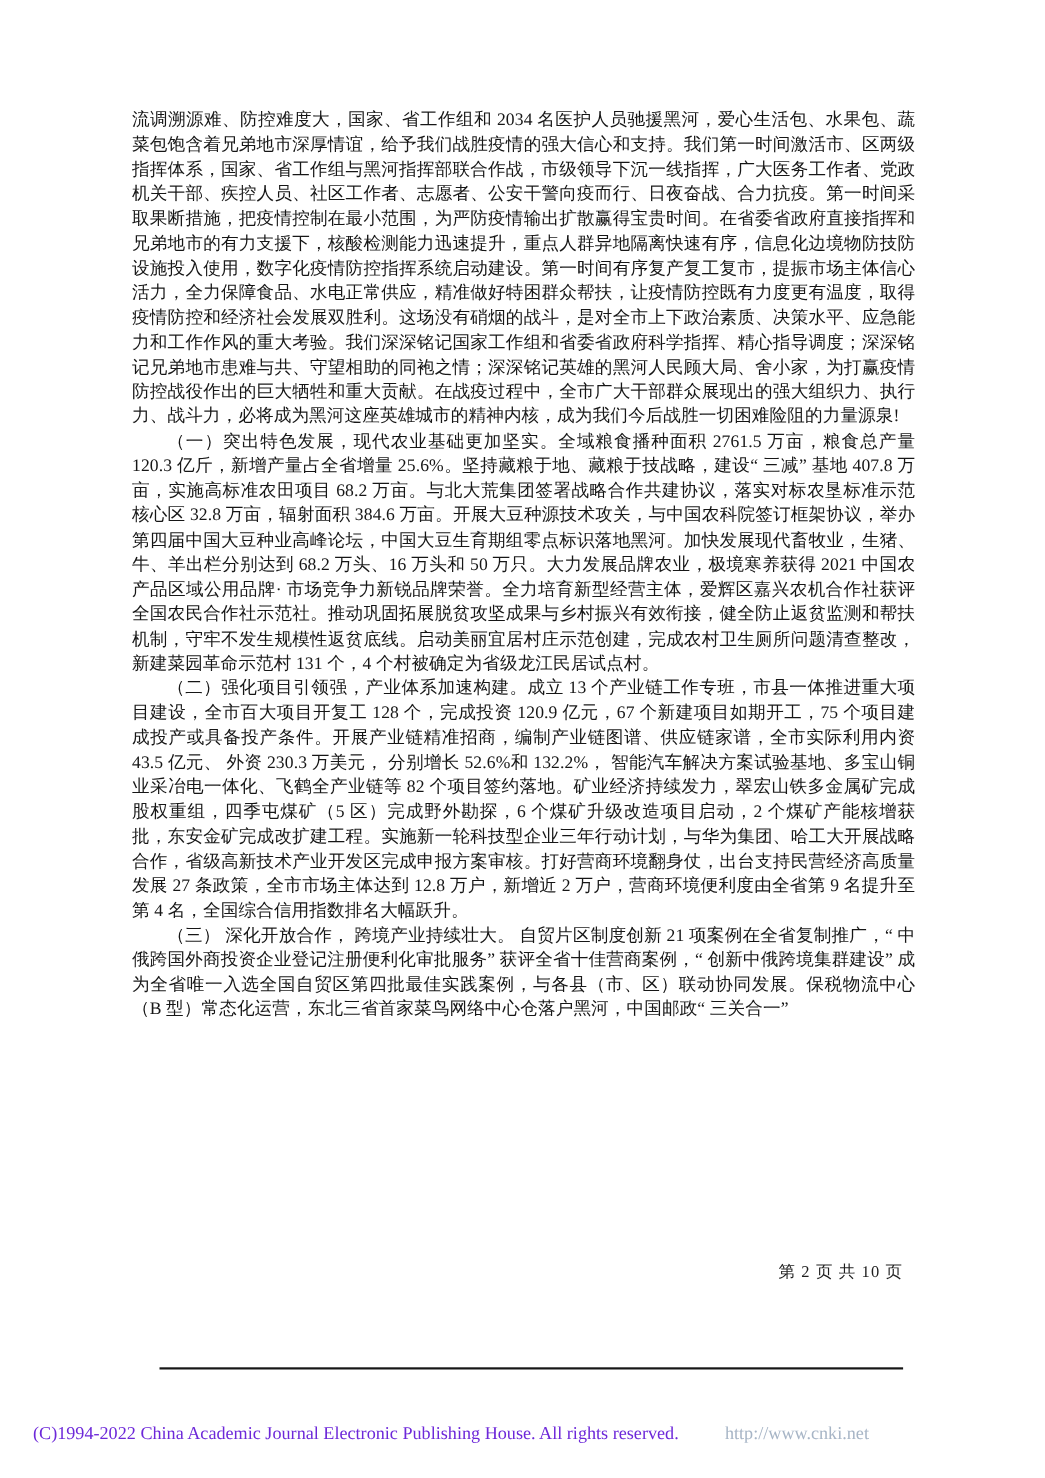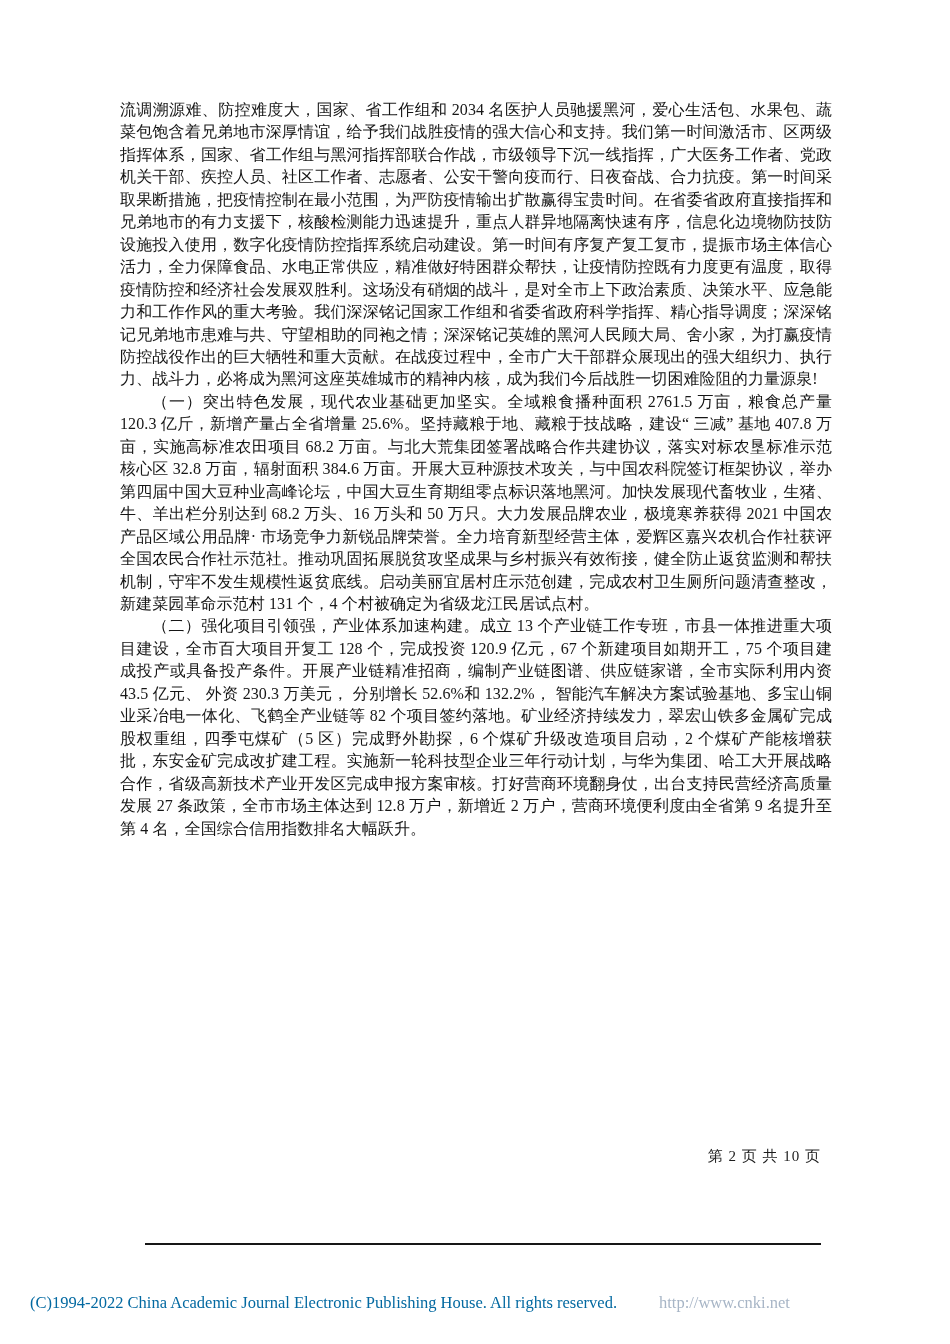--- a/index.html
+++ b/index.html
@@ -52,36 +52,37 @@
     background: #161616;
   }
   .copyright {
     position: absolute;
     left: 30px;
     top: 1293px;
     font-size: 16.5px;
     white-space: nowrap;
   }
   .copyright .c-text {
-    color: #0369a1;
+    color: #6d28d9;
   }
   .copyright .c-url {
     color: #a7b5c6;
     margin-left: 42px;
   }
 </style>
 </head>
 <body>
 
 <div class="page">
 
   <div class="doc-body" id="doc-body">
       <p class="para">流调溯源难、防控难度大，国家、省工作组和 2034 名医护人员驰援黑河，爱心生活包、水果包、蔬菜包饱含着兄弟地市深厚情谊，给予我们战胜疫情的强大信心和支持。我们第一时间激活市、区两级指挥体系，国家、省工作组与黑河指挥部联合作战，市级领导下沉一线指挥，广大医务工作者、党政机关干部、疾控人员、社区工作者、志愿者、公安干警向疫而行、日夜奋战、合力抗疫。第一时间采取果断措施，把疫情控制在最小范围，为严防疫情输出扩散赢得宝贵时间。在省委省政府直接指挥和兄弟地市的有力支援下，核酸检测能力迅速提升，重点人群异地隔离快速有序，信息化边境物防技防设施投入使用，数字化疫情防控指挥系统启动建设。第一时间有序复产复工复市，提振市场主体信心活力，全力保障食品、水电正常供应，精准做好特困群众帮扶，让疫情防控既有力度更有温度，取得疫情防控和经济社会发展双胜利。这场没有硝烟的战斗，是对全市上下政治素质、决策水平、应急能力和工作作风的重大考验。我们深深铭记国家工作组和省委省政府科学指挥、精心指导调度；深深铭记兄弟地市患难与共、守望相助的同袍之情；深深铭记英雄的黑河人民顾大局、舍小家，为打赢疫情防控战役作出的巨大牺牲和重大贡献。在战疫过程中，全市广大干部群众展现出的强大组织力、执行力、战斗力，必将成为黑河这座英雄城市的精神内核，成为我们今后战胜一切困难险阻的力量源泉!</p>
       <p class="para indent">（一）突出特色发展，现代农业基础更加坚实。全域粮食播种面积 2761.5 万亩，粮食总产量 120.3 亿斤，新增产量占全省增量 25.6%。坚持藏粮于地、藏粮于技战略，建设“ 三减” 基地 407.8 万亩，实施高标准农田项目 68.2 万亩。与北大荒集团签署战略合作共建协议，落实对标农垦标准示范核心区 32.8 万亩，辐射面积 384.6 万亩。开展大豆种源技术攻关，与中国农科院签订框架协议，举办第四届中国大豆种业高峰论坛，中国大豆生育期组零点标识落地黑河。加快发展现代畜牧业，生猪、牛、羊出栏分别达到 68.2 万头、16 万头和 50 万只。大力发展品牌农业，极境寒养获得 2021 中国农产品区域公用品牌· 市场竞争力新锐品牌荣誉。全力培育新型经营主体，爱辉区嘉兴农机合作社获评全国农民合作社示范社。推动巩固拓展脱贫攻坚成果与乡村振兴有效衔接，健全防止返贫监测和帮扶机制，守牢不发生规模性返贫底线。启动美丽宜居村庄示范创建，完成农村卫生厕所问题清查整改，新建菜园革命示范村 131 个，4 个村被确定为省级龙江民居试点村。</p>
       <p class="para indent">（二）强化项目引领强，产业体系加速构建。成立 13 个产业链工作专班，市县一体推进重大项目建设，全市百大项目开复工 128 个，完成投资 120.9 亿元，67 个新建项目如期开工，75 个项目建成投产或具备投产条件。开展产业链精准招商，编制产业链图谱、供应链家谱，全市实际利用内资 43.5 亿元、 外资 230.3 万美元， 分别增长 52.6%和 132.2%， 智能汽车解决方案试验基地、多宝山铜业采冶电一体化、飞鹤全产业链等 82 个项目签约落地。矿业经济持续发力，翠宏山铁多金属矿完成股权重组，四季屯煤矿（5 区）完成野外勘探，6 个煤矿升级改造项目启动，2 个煤矿产能核增获批，东安金矿完成改扩建工程。实施新一轮科技型企业三年行动计划，与华为集团、哈工大开展战略合作，省级高新技术产业开发区完成申报方案审核。打好营商环境翻身仗，出台支持民营经济高质量发展 27 条政策，全市市场主体达到 12.8 万户，新增近 2 万户，营商环境便利度由全省第 9 名提升至第 4 名，全国综合信用指数排名大幅跃升。</p>
+      <p class="para indent">（三） 深化开放合作， 跨境产业持续壮大。 自贸片区制度创新 21 项案例在全省复制推广，“ 中俄跨国外商投资企业登记注册便利化审批服务” 获评全省十佳营商案例，“ 创新中俄跨境集群建设” 成为全省唯一入选全国自贸区第四批最佳实践案例，与各县（市、区）联动协同发展。保税物流中心（B 型）常态化运营，东北三省首家菜鸟网络中心仓落户黑河，中国邮政“ 三关合一”</p>
     </div>
 
   <div class="page-footer">第 2 页  共 10 页</div>
 
   <div class="divider"></div>
 
   <div class="copyright">
     <span class="c-text">(C)1994-2022 China Academic Journal Electronic Publishing House. All rights reserved.</span><span class="c-url">http://www.cnki.net</span>
   </div>
 

